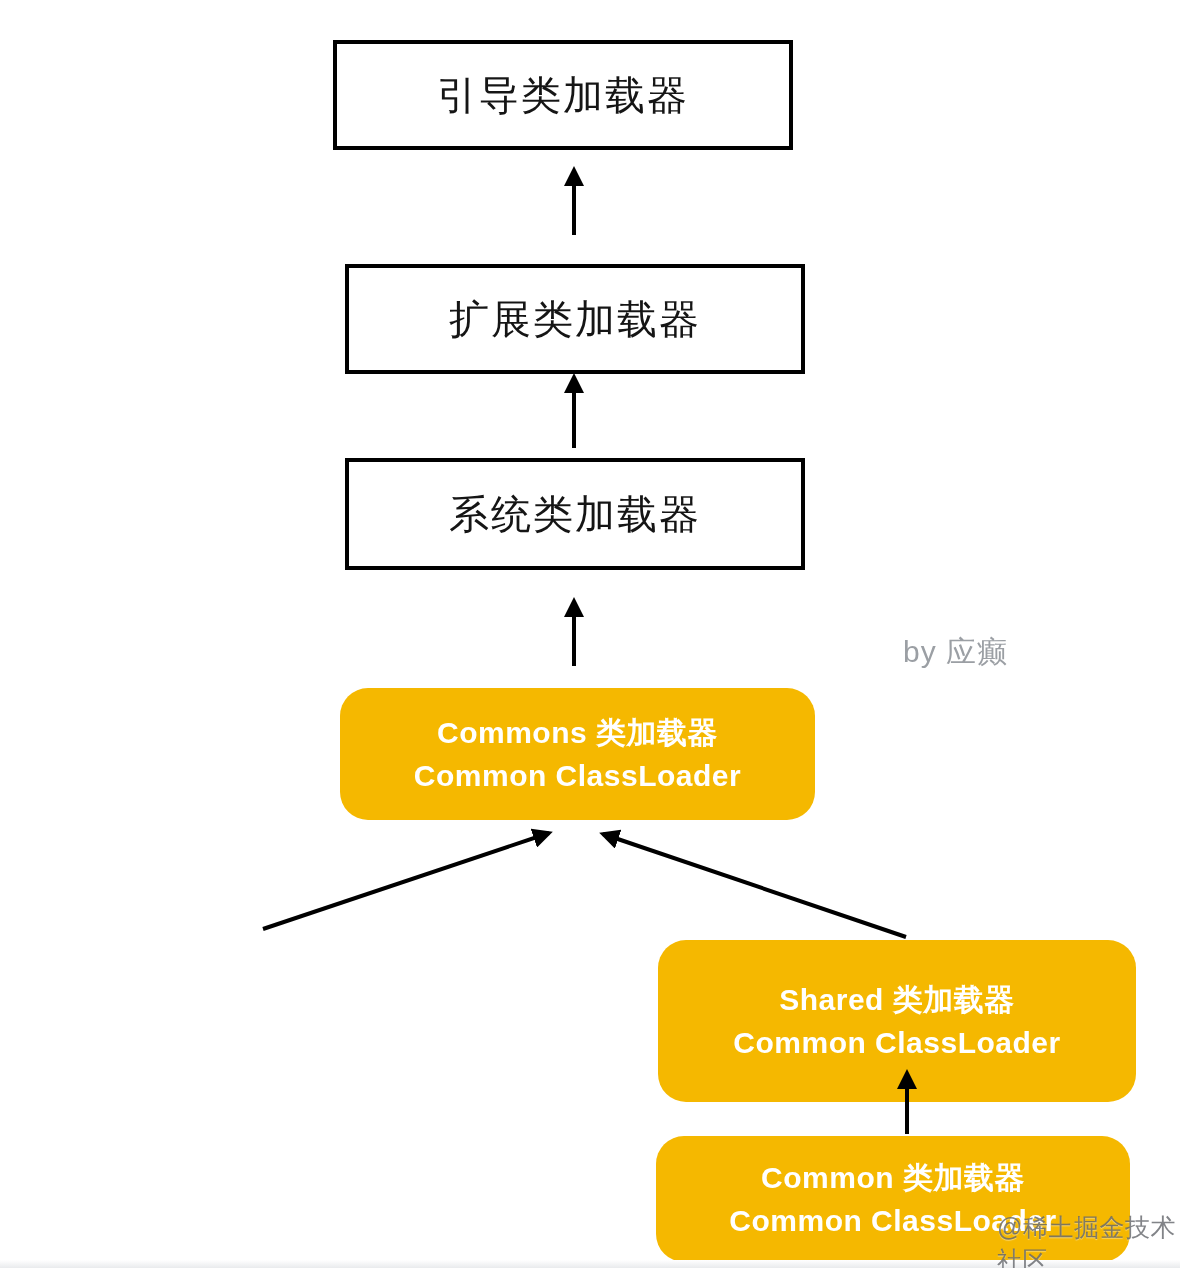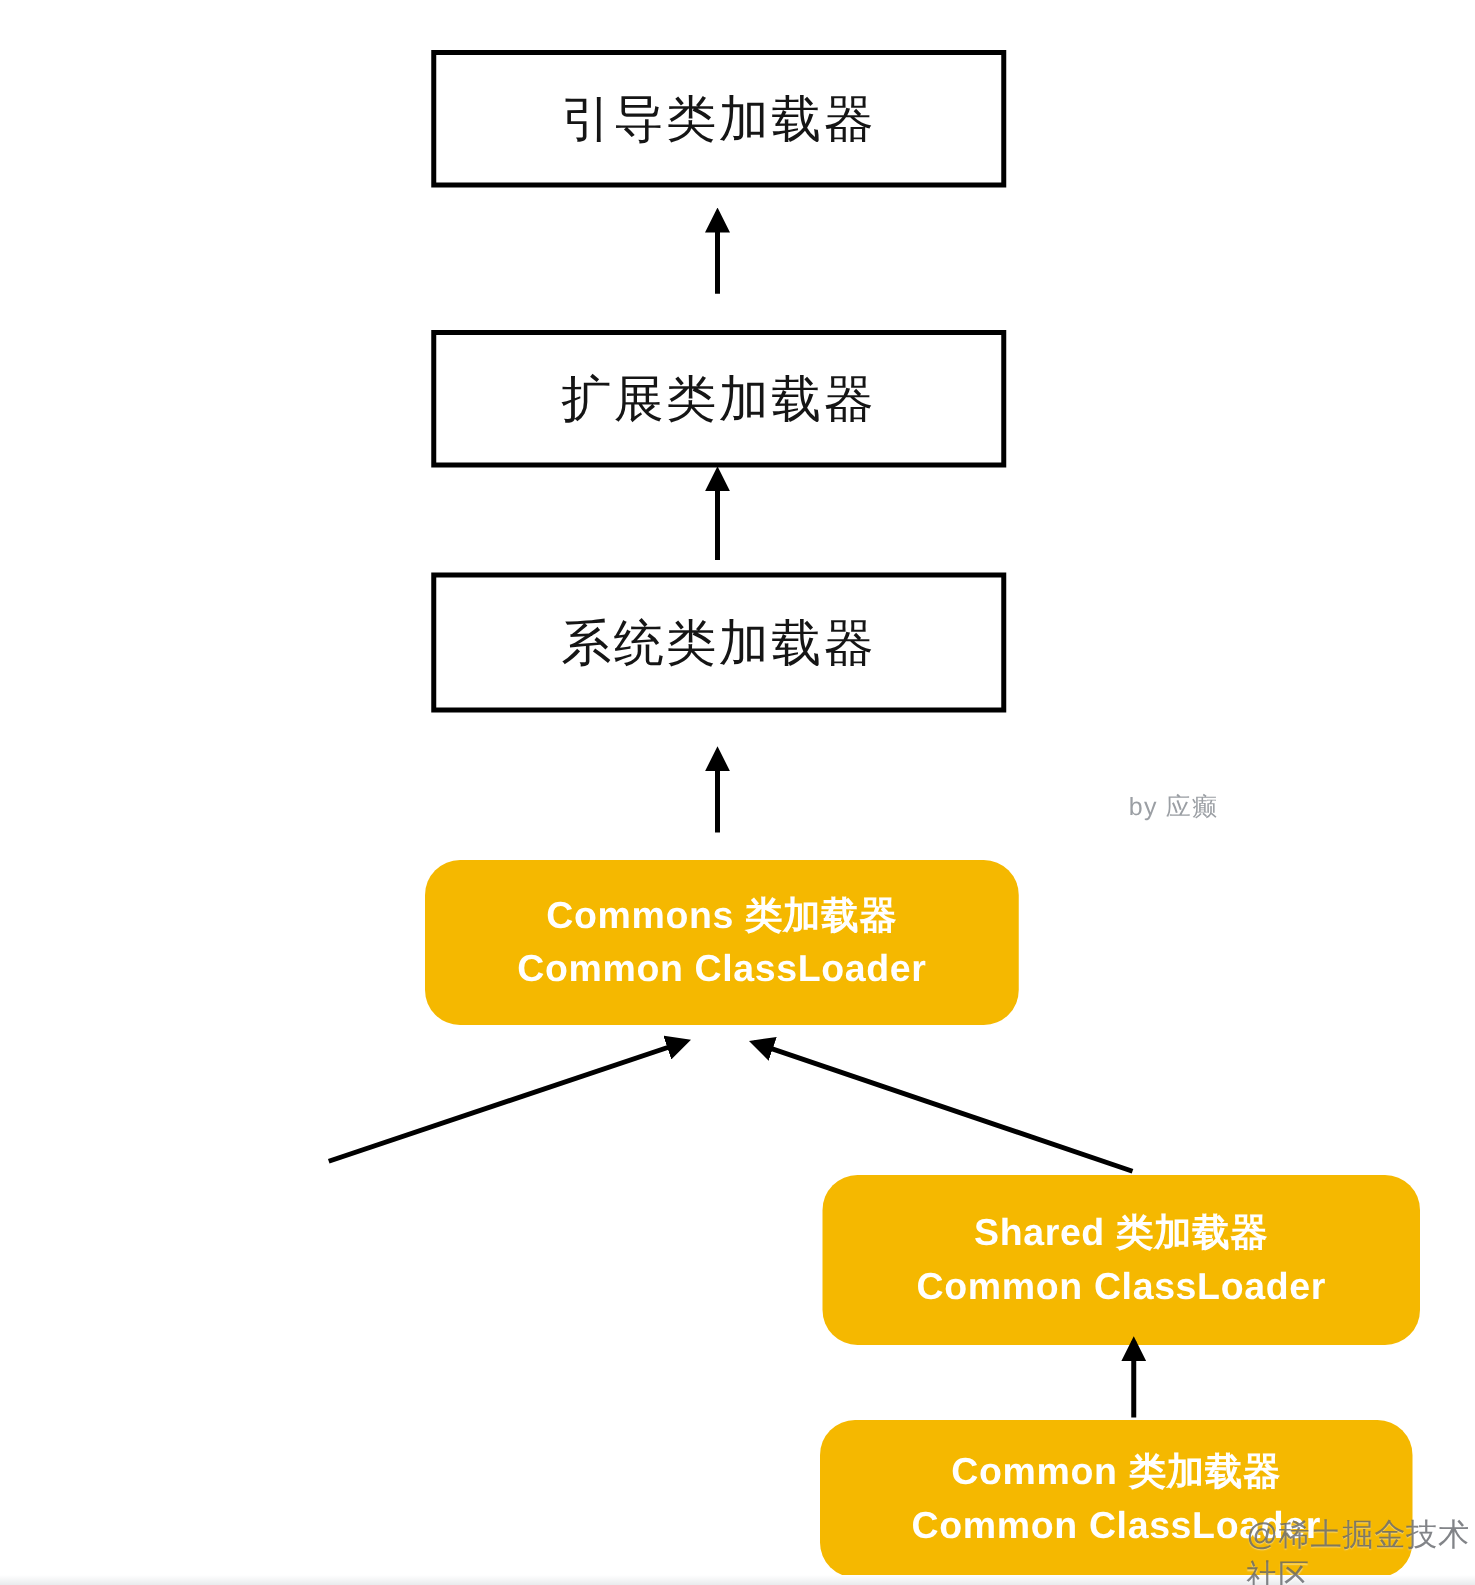--- a/index.html
+++ b/index.html
@@ -50,21 +50,21 @@
     left: 0;
     top: 0;
     width: 1180px;
     height: 1268px;
     pointer-events: none;
   }
   .byline {
     position: absolute;
     left: 903px;
     top: 632px;
-    font-size: 20px;
+    font-size: 30px;
     color: #9b9fa4;
     letter-spacing: 1px;
   }
   .watermark {
     position: absolute;
     left: 997px;
     top: 1211px;
     font-size: 25px;
     color: rgba(95, 98, 103, 0.78);
     text-shadow: 0 1px 1px rgba(255, 255, 255, 0.45);
@@ -78,39 +78,39 @@
     width: 100%;
     height: 8px;
     background: linear-gradient(#ffffff, #e9ebed);
   }
 </style>
 </head>
 <body>
 
 <div class="canvas">
 
-  <div class="node plain" style="left:345px; top:40px; width:460px; height:110px">
+  <div class="node plain" style="left:333px; top:40px; width:460px; height:110px">
     <span class="plain-label">引导类加载器</span>
   </div>
 
   <div class="node plain" style="left:345px; top:264px; width:460px; height:110px">
     <span class="plain-label">扩展类加载器</span>
   </div>
 
   <div class="node plain" style="left:345px; top:458px; width:460px; height:112px">
     <span class="plain-label">系统类加载器</span>
   </div>
 
   <div class="node accent" style="left:340px; top:688px; width:475px; height:132px">
     <span class="accent-line">Commons 类加载器</span>
     <span class="accent-line">Common ClassLoader</span>
   </div>
 
 
-  <div class="node accent" style="left:658px; top:940px; width:478px; height:136px">
+  <div class="node accent" style="left:658px; top:940px; width:478px; height:162px">
     <span class="accent-line">Shared 类加载器</span>
     <span class="accent-line">Common ClassLoader</span>
   </div>
 
   <div class="node accent" style="left:656px; top:1136px; width:474px; height:126px">
     <span class="accent-line">Common 类加载器</span>
     <span class="accent-line">Common ClassLoader</span>
   </div>
 
   <svg class="arrow-layer" viewBox="0 0 1180 1268">

